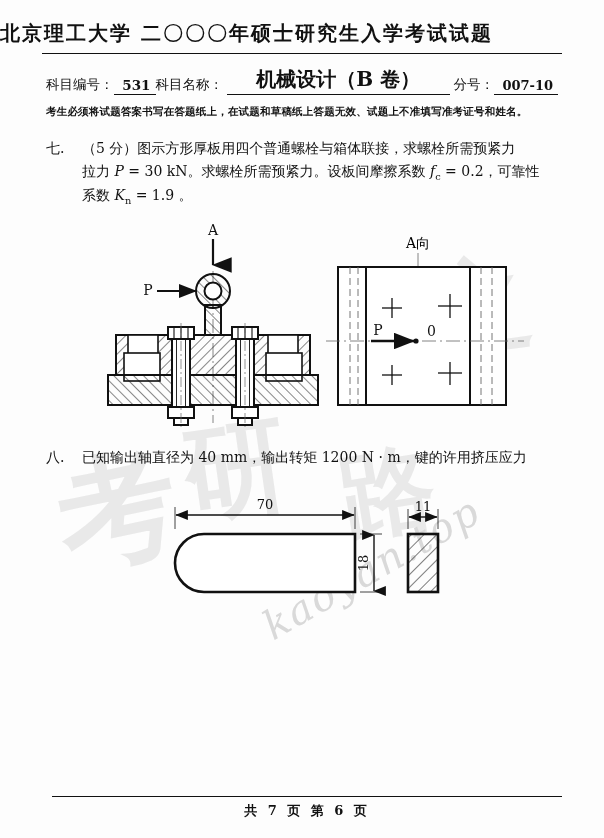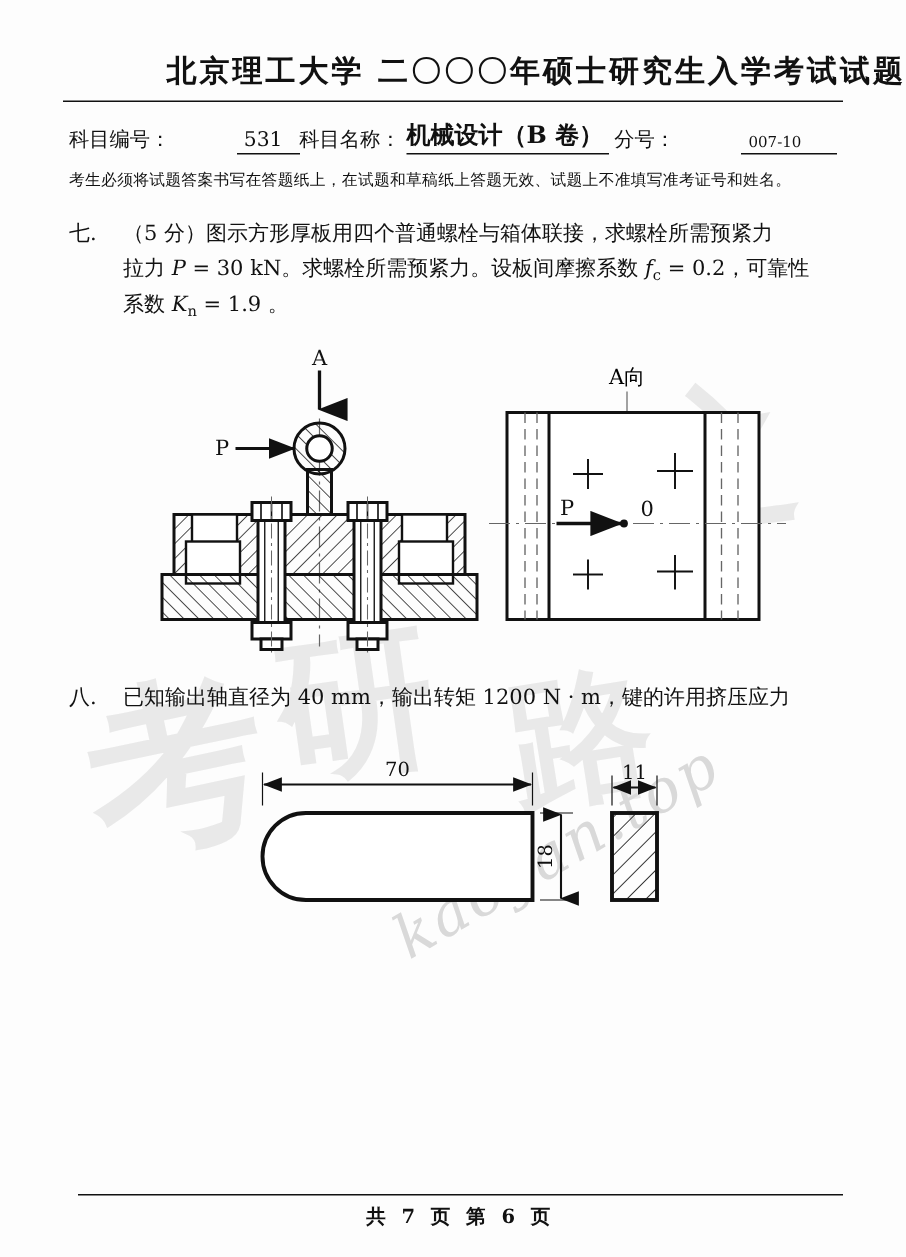--- a/index.html
+++ b/index.html
@@ -37,62 +37,62 @@
     font-style:italic;
     transform:rotate(-30deg);
     white-space:nowrap;
     letter-spacing:2px;
     user-select:none;
   }
   .content{position:relative;z-index:3;}
 
   
   .doc-title{
-    text-align:right;
+    text-align:left;
     font-size:20px;
     font-weight:bold;
     letter-spacing:2px;
-    margin-top:34px;
+    margin-top:20px;
     font-family:"DejaVu Serif","Liberation Serif",serif;
   }
   .title-rule{
     margin:6px 42px 0 42px;
     border-bottom:1.6px solid #111;
   }
   .subject-row{
     display:flex;
     align-items:flex-end;
     margin:12px 46px 0 46px;
     font-size:13.5px;
     white-space:nowrap;
   }
   .sr-lbl{padding-bottom:1px;}
   .sr-val{
-    font-weight:normal;
+    font-weight:bold;
     border-bottom:1.3px solid #111;
     padding:0 5px 1px 5px;
-    text-align:left;
-    margin-left:44px;
+    text-align:right;
   }
   .sr-val.code{min-width:32px;}
   .sr-name{
     flex:1;
     font-weight:bold;
-    font-size:16px;
+    font-size:20px;
     border-bottom:1.3px solid #111;
-    text-align:left;
+    text-align:center;
     padding-bottom:1px;
     margin:0 4px;
   }
-  .sr-val.num{min-width:54px;font-size:10px;}
+  .sr-val.num{min-width:54px;font-size:13px;}
   .notice{
     margin:10px 46px 0 46px;
     font-size:10.5px;
     letter-spacing:.2px;
     white-space:nowrap;
+    font-weight:bold;
   }
 
   
   .problem{
     margin:18px 46px 0 46px;
     font-size:14px;
     line-height:1.62;
   }
   .p-head{display:flex;}
   .p-num{width:36px;flex:none;}

